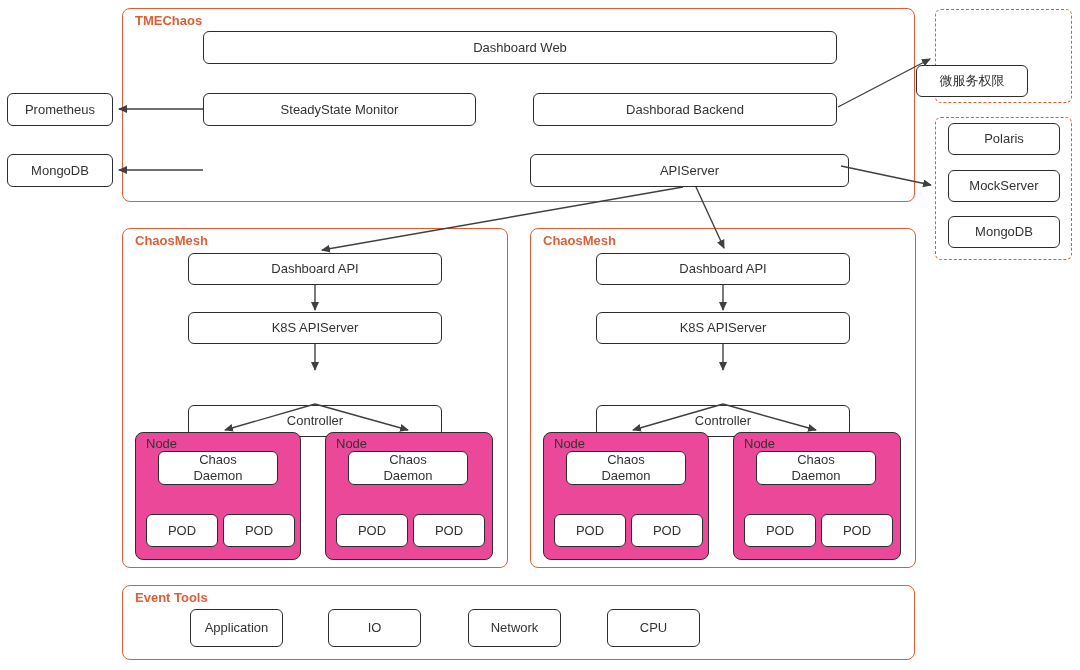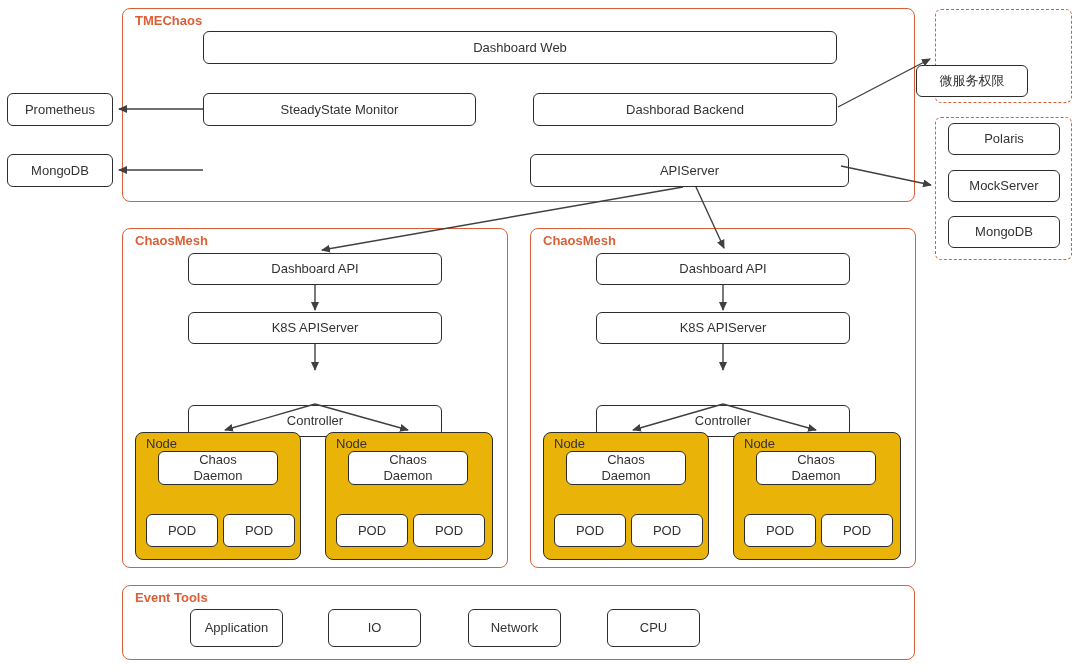--- a/index.html
+++ b/index.html
@@ -36,21 +36,21 @@
   .dashed-group{
     position:absolute;
     border:1.4px dashed var(--accent);
     border-radius:6px;
     background:transparent;
   }
   .node{
     position:absolute;
     border:1.4px solid var(--border);
     border-radius:8px;
-    background:#eab308;
+    background:#ec4899;
   }
   .node-label{
     position:absolute;top:3px;left:10px;
     font-size:13px;color:var(--text);
   }
   .daemon-text{display:inline-block;width:70px;}
 
   
   .cluster{position:absolute;top:228px;width:386px;height:336px;}
   .c-dash-api{left:66px;top:25px;width:254px;height:32px;}

